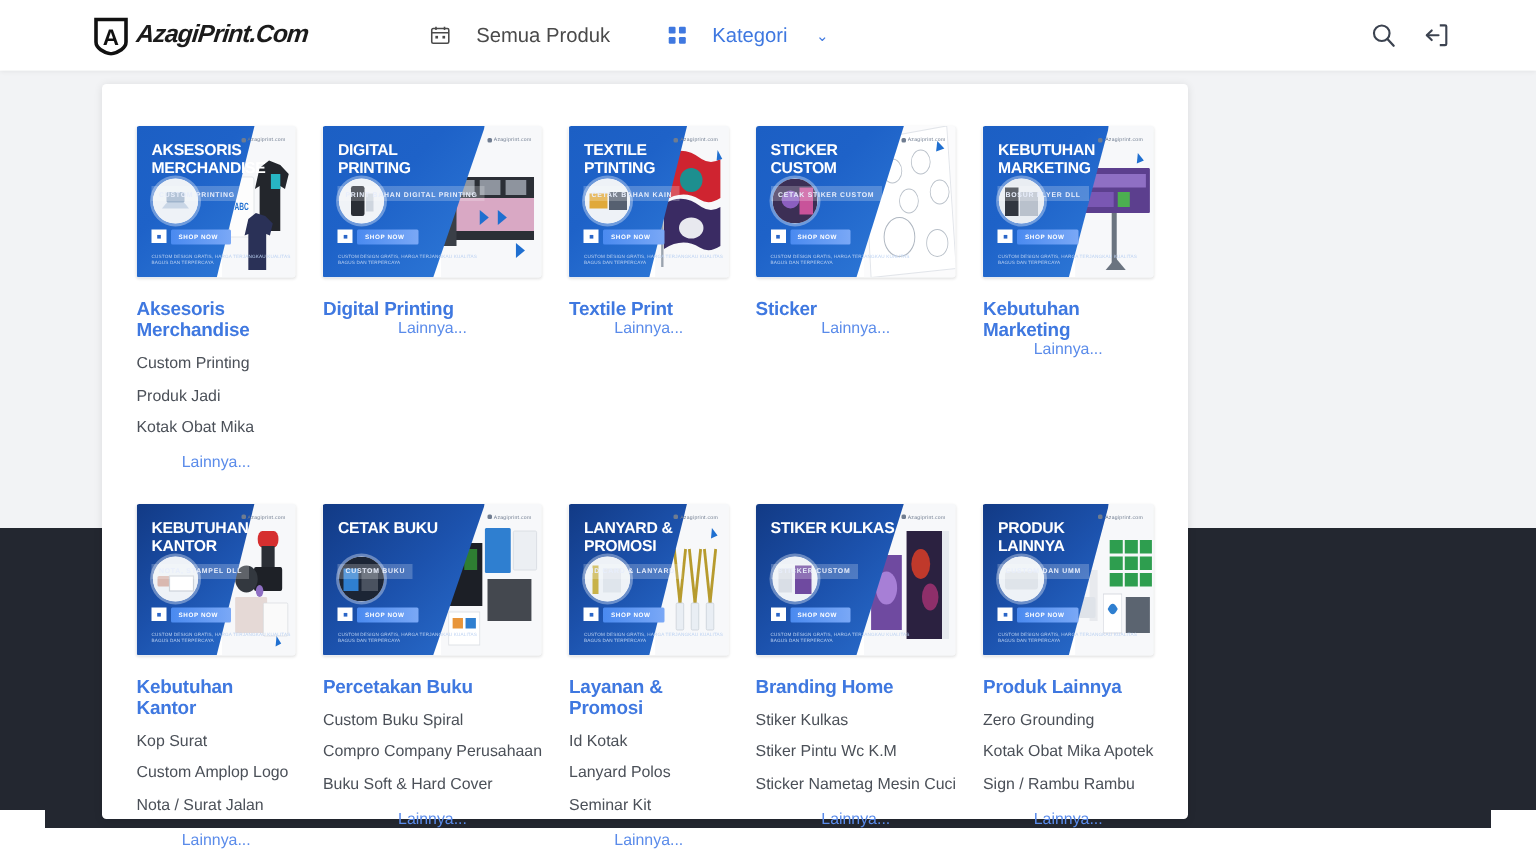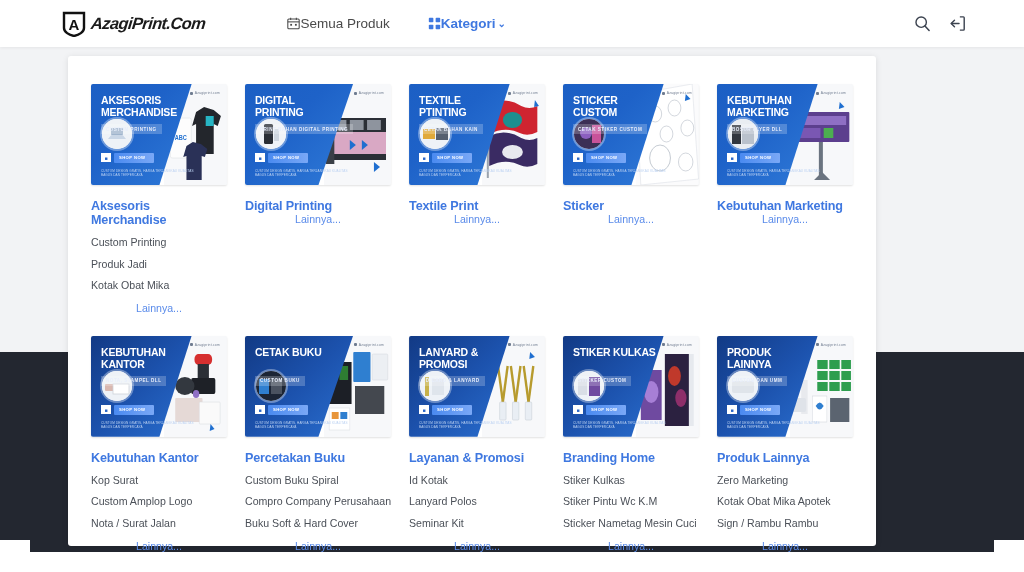--- a/index.html
+++ b/index.html
@@ -37,41 +37,41 @@
     width: 24px; height: 26px; position: relative; flex: 0 0 auto;
   }
   .brand-shield svg { display:block; }
   .brand-name {
     font-size: 16.5px; font-weight: bold; color: #1b1b1b;
     letter-spacing: -0.6px; font-style: italic;
     transform: skewX(-6deg);
   }
   .nav { display: flex; align-items: center; margin-left: 82px; gap: 38px; }
   .nav-item {
-    display: flex; align-items: center; gap: 0;
+    display: flex; align-items: center; gap: 17px;
     font-size: 13.5px; color: #4a4a4a; cursor: pointer;
   }
-  .nav-item.accent { color: #3f78e0; font-weight: 700; text-align: right; }
+  .nav-item.accent { color: #3f78e0; font-weight: 400; text-align: right; }
   .nav-icon { display: flex; align-items: center; }
   .chev { font-size: 10px; margin-left: 2px; }
   .header-right {
     margin-left: auto; margin-right: 58px;
     display: flex; align-items: center; gap: 18px;
   }
   .hdr-icon { cursor: pointer; display:flex; align-items:center; color:#3c4350; }
 
   
   .body-bg {
     position: absolute; left: 0; top: 47px; width: 1024px; height: 305px;
     background: #f2f3f5;
   }
 
   .panel {
     position: absolute; left: 68px; top: 56px;
-    width: 808px; height: 490px;
+    width: 724px; height: 490px;
     background: #ffffff;
     border-radius: 3px;
     box-shadow: 0 1px 6px rgba(0,0,0,0.10);
     padding: 28px 14px 20px 14px;
     z-index: 3;
   }
 
   .grid {
     display: grid;
     grid-template-columns: repeat(5, 1fr);
@@ -675,21 +675,21 @@
           </div>
           <div class="thumb-foot">CUSTOM DESIGN GRATIS, HARGA TERJANGKAU
 KUALITAS BAGUS DAN TERPERCAYA</div>
           <div class="thumb-wm">
             <span class="dot"></span>
               <span>Azagiprint.com</span>
           </div>
         </div>
         <div class="cat-title">Produk Lainnya</div>
         <ul class="cat-list">
-          <li>Zero Marketing</li>
+          <li>Zero Grounding</li>
           <li>Kotak Obat Mika Apotek</li>
           <li>Sign / Rambu Rambu</li>
         </ul>
         <div class="cat-more">Lainnya...</div>
       </div>
 
     </div>
   </div>
 
 </div>

